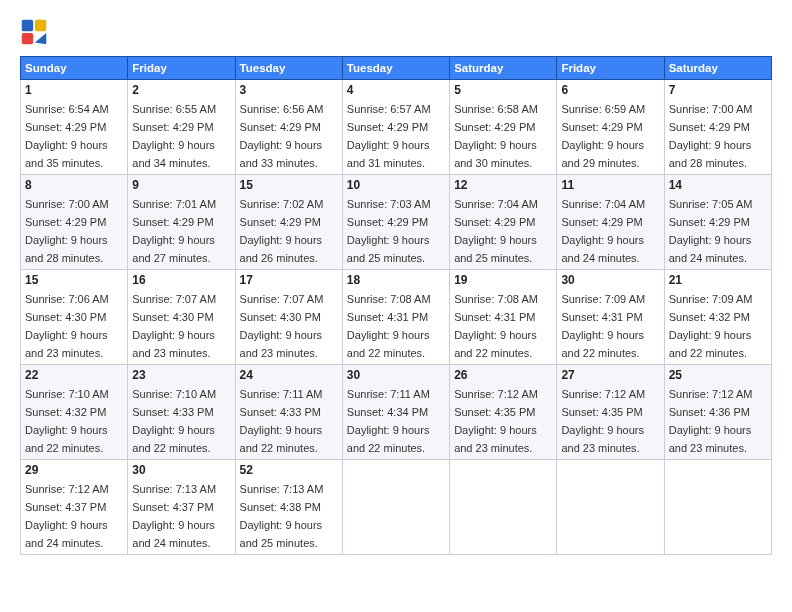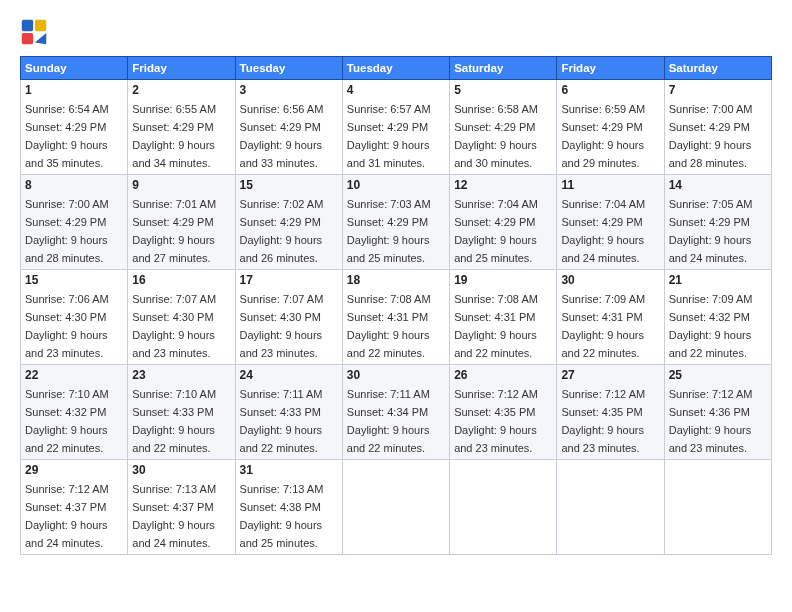--- a/index.html
+++ b/index.html
@@ -195,21 +195,21 @@
           <td><span class="day-number">27</span>
 <span class="day-info">Sunrise: 7:12 AM<br>Sunset: 4:35 PM<br>Daylight: 9 hours and 23 minutes.</span></td>
           <td><span class="day-number">25</span>
 <span class="day-info">Sunrise: 7:12 AM<br>Sunset: 4:36 PM<br>Daylight: 9 hours and 23 minutes.</span></td>
         </tr>
         <tr>
           <td><span class="day-number">29</span>
 <span class="day-info">Sunrise: 7:12 AM<br>Sunset: 4:37 PM<br>Daylight: 9 hours and 24 minutes.</span></td>
           <td><span class="day-number">30</span>
 <span class="day-info">Sunrise: 7:13 AM<br>Sunset: 4:37 PM<br>Daylight: 9 hours and 24 minutes.</span></td>
-          <td><span class="day-number">31</span>
+          <td><span class="day-number">52</span>
 <span class="day-info">Sunrise: 7:13 AM<br>Sunset: 4:38 PM<br>Daylight: 9 hours and 25 minutes.</span></td>
           <td class="empty-cell"></td>
           <td class="empty-cell"></td>
           <td class="empty-cell"></td>
           <td class="empty-cell"></td>
         </tr>
       </tbody>
   </table>
 </div>
 

